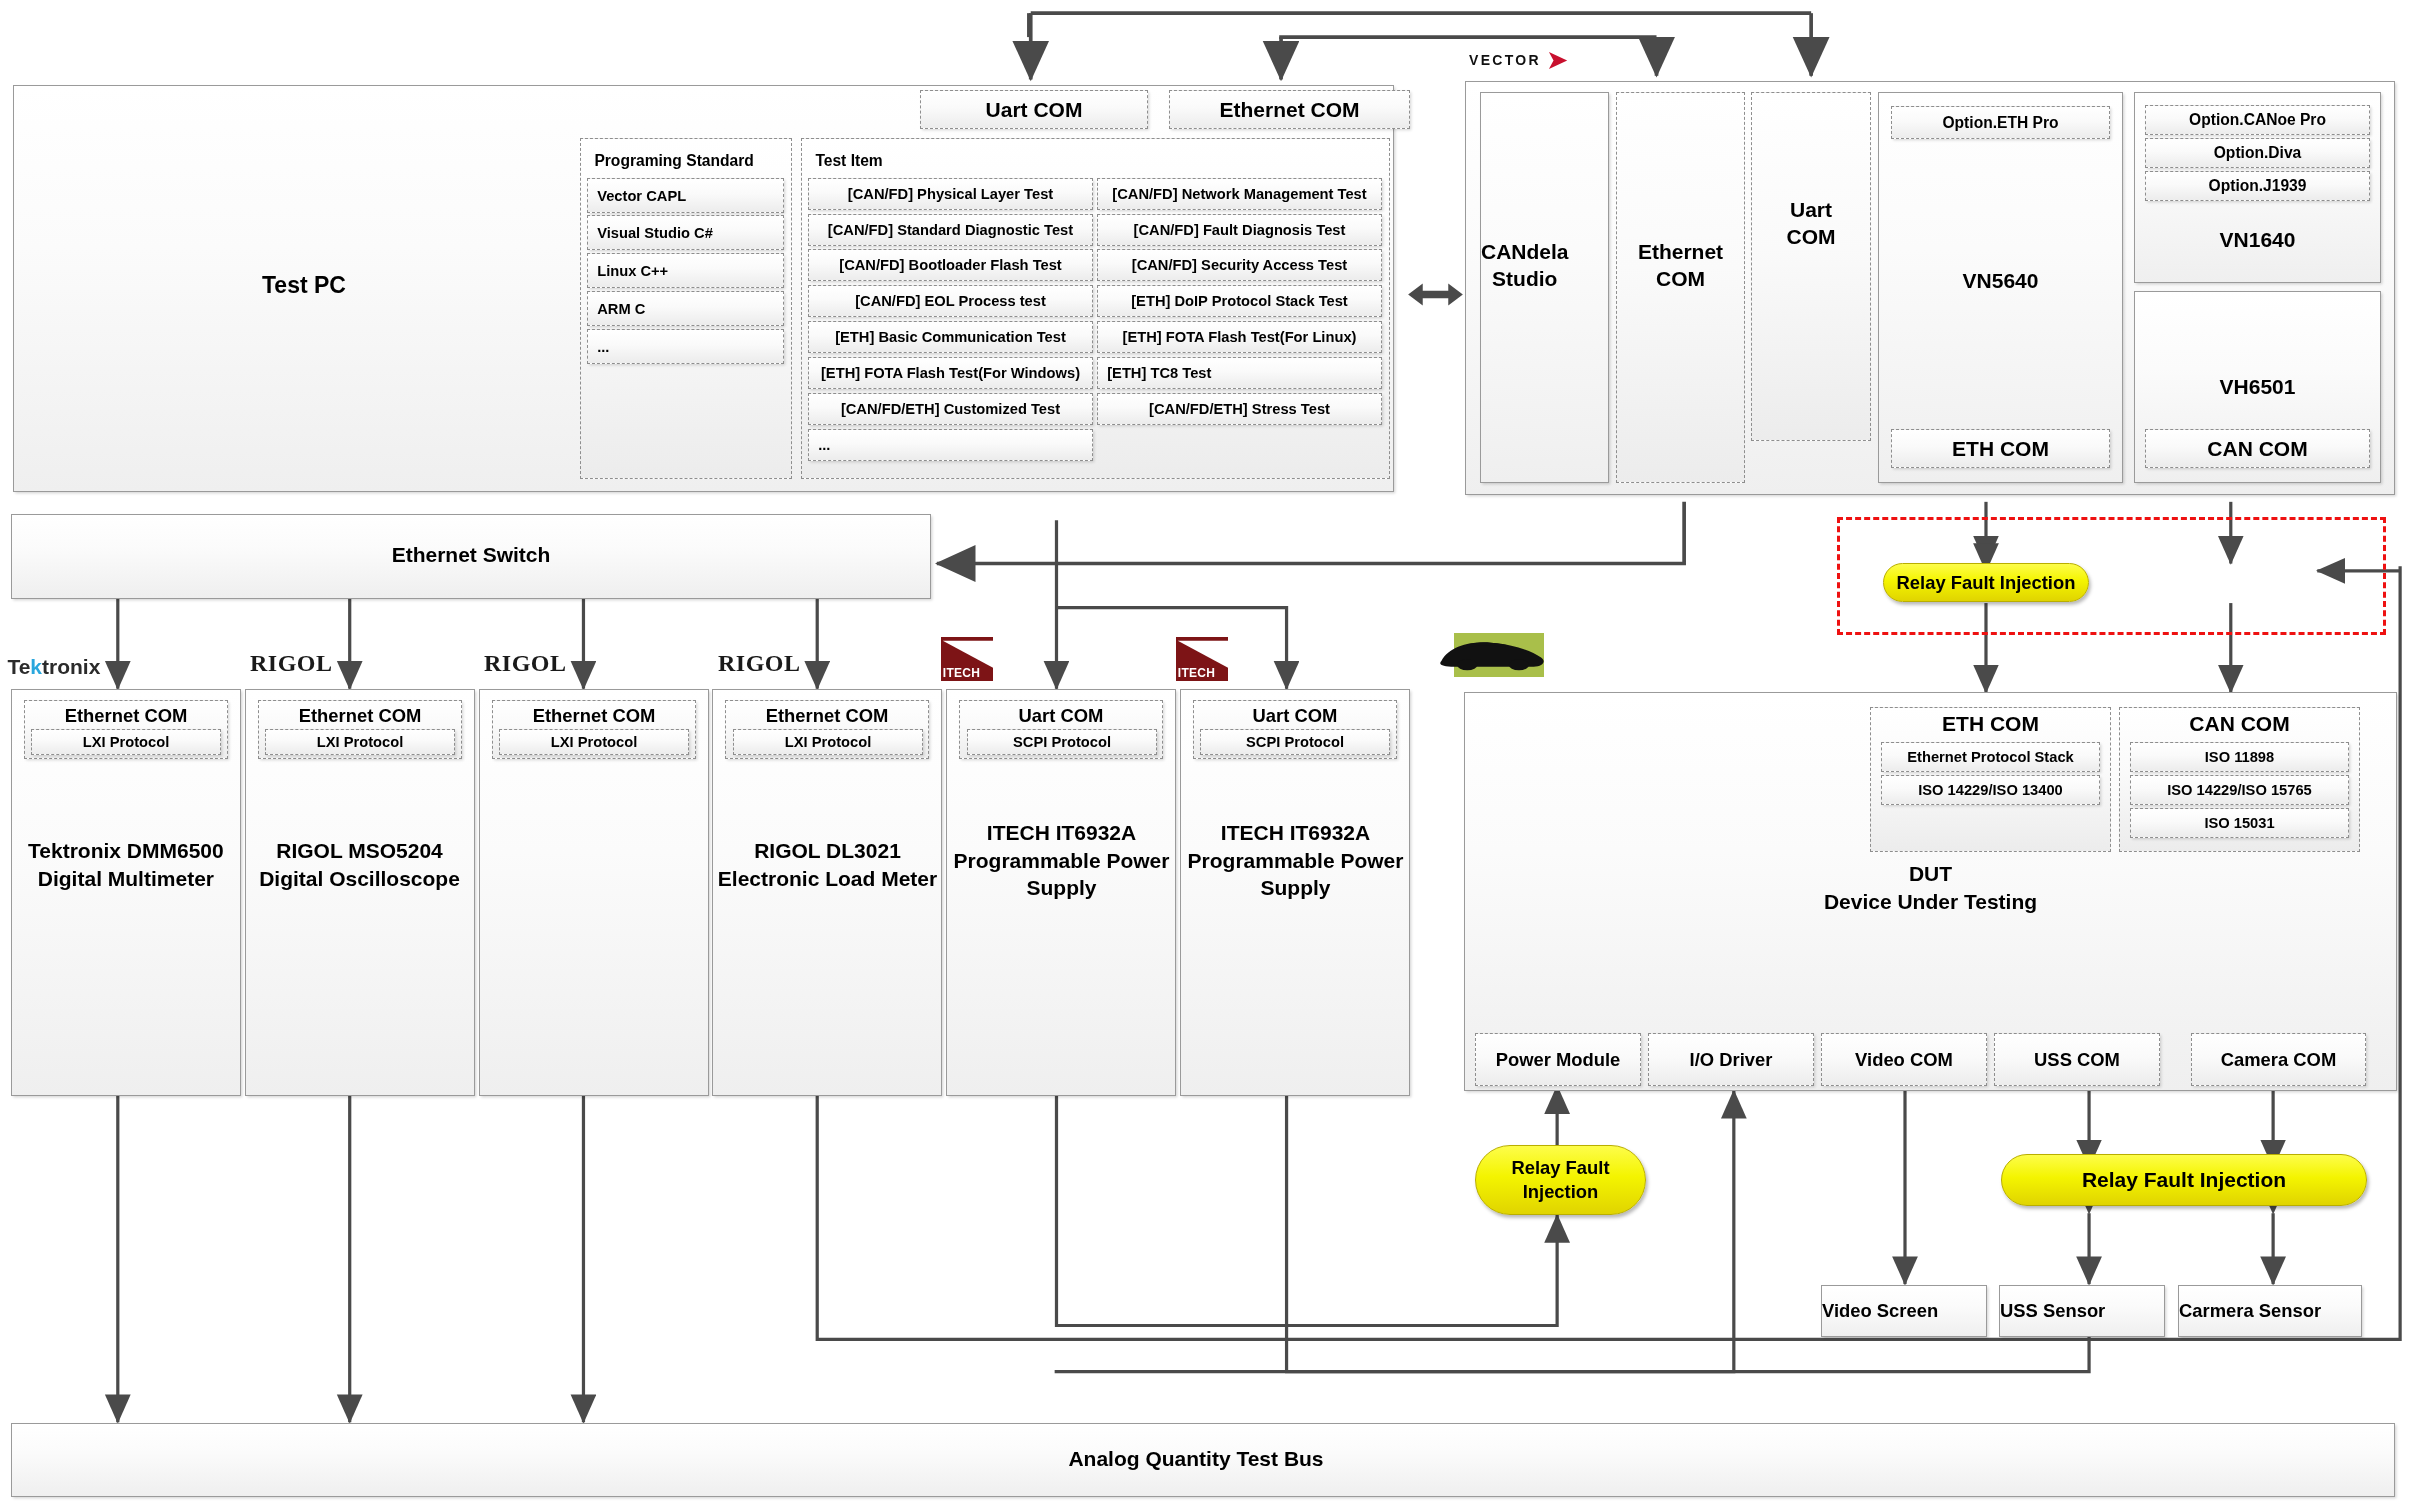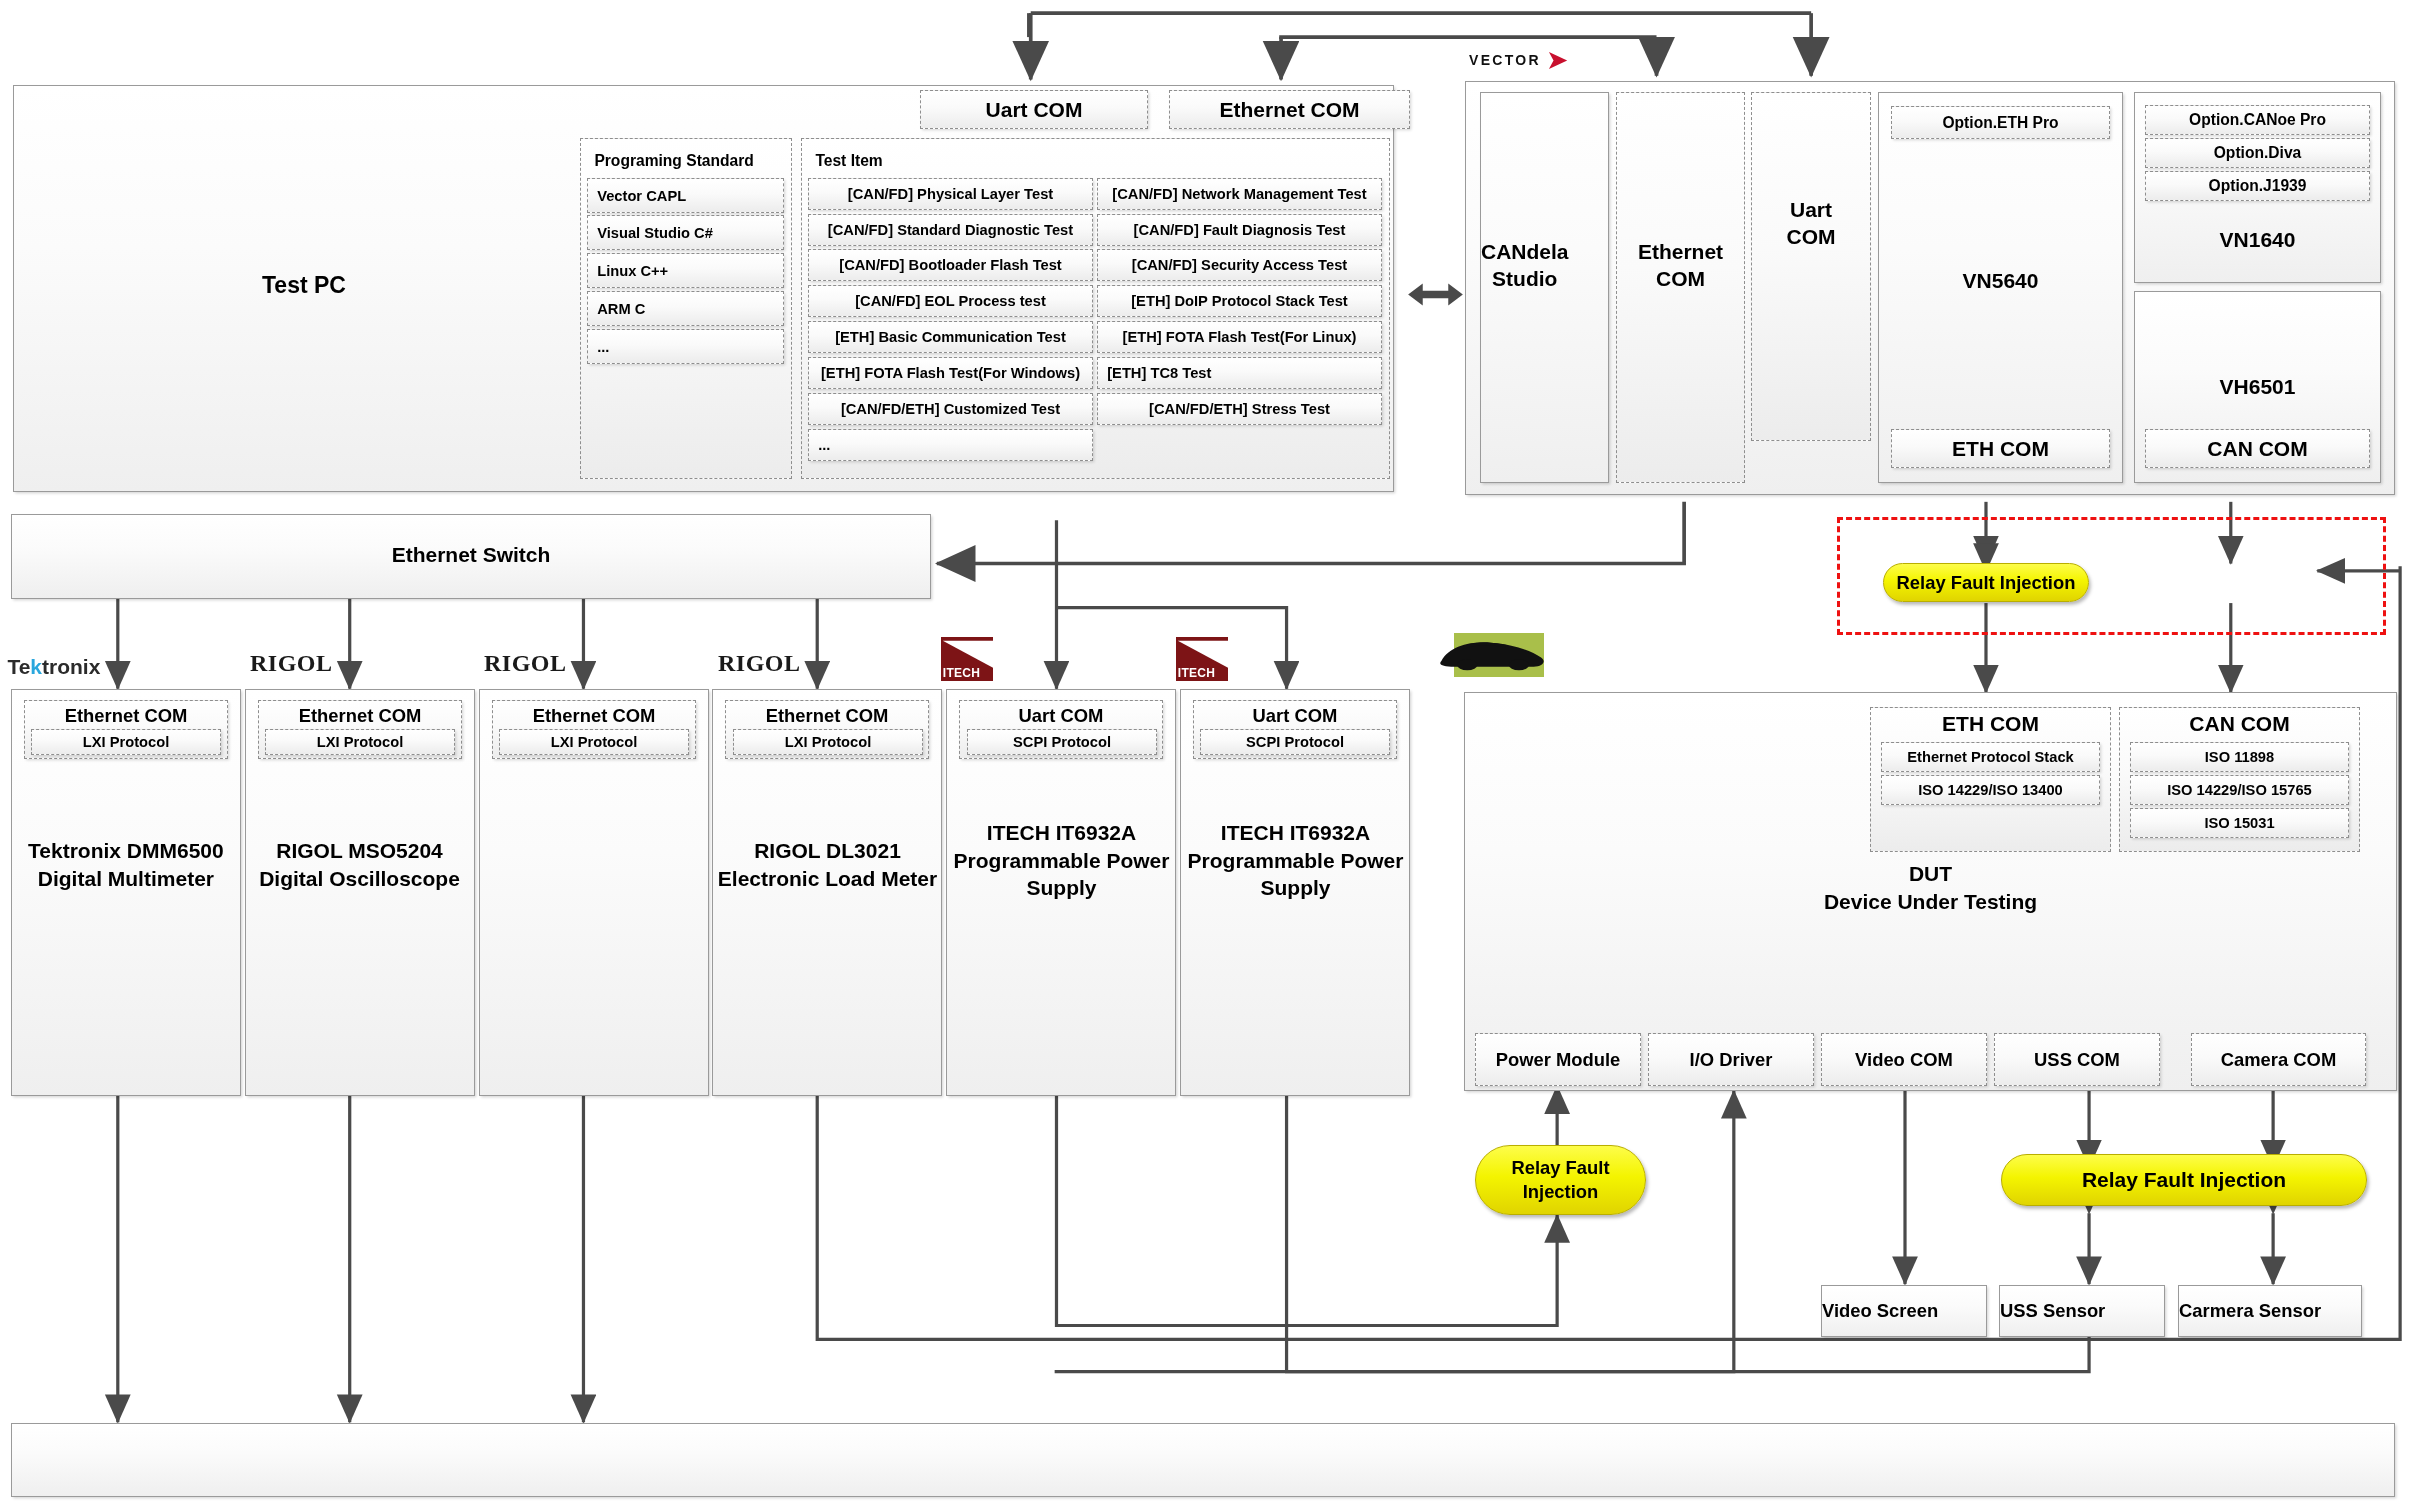--- a/index.html
+++ b/index.html
@@ -449,15 +449,16 @@
     <span class="t14 b">Video Screen</span>
     </div>
   <div class="box" style="left:1999px;top:1285px;width:166px;height:52px;">
     <span class="t14 b">USS Sensor</span>
     </div>
   <div class="box" style="left:2178px;top:1285px;width:184px;height:52px;">
     <span class="t14 b">Carmera Sensor</span>
     </div>
 
   <div class="box" style="left:11px;top:1423px;width:2384px;height:74px;"></div>
+  <div class="lbl t16 b" style="left:920px;top:1445px;width:552px;height:28px;">Analog Quantity Test Bus</div>
 
 </div>
 
 
 </body></html>

